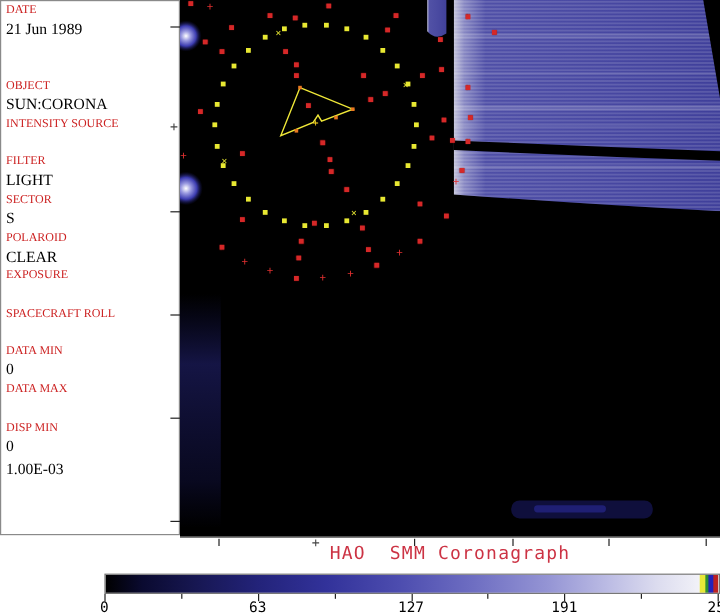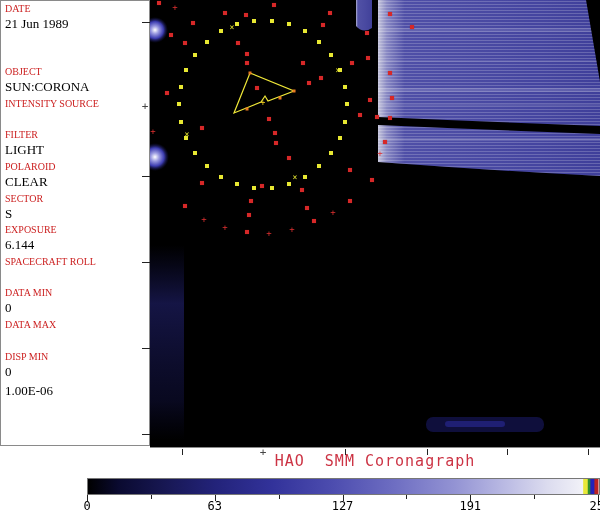--- a/index.html
+++ b/index.html
@@ -72,47 +72,46 @@
       <div class="fvalue">SUN:CORONA</div>
     </div>
     <div class="field">
       <div class="flabel">INTENSITY SOURCE</div>
     </div>
     <div class="field">
       <div class="flabel">FILTER</div>
       <div class="fvalue">LIGHT</div>
     </div>
     <div class="field">
+      <div class="flabel">SECTOR</div>
+      <div class="fvalue">S</div>
+    </div>
+    <div class="field">
       <div class="flabel">POLAROID</div>
       <div class="fvalue">CLEAR</div>
     </div>
     <div class="field">
-      <div class="flabel">SECTOR</div>
-      <div class="fvalue">S</div>
-    </div>
-    <div class="field">
       <div class="flabel">EXPOSURE</div>
-      <div class="fvalue">6.144</div>
     </div>
     <div class="field">
       <div class="flabel">SPACECRAFT ROLL</div>
     </div>
     <div class="field">
       <div class="flabel">DATA MIN</div>
       <div class="fvalue">0</div>
     </div>
     <div class="field">
       <div class="flabel">DATA MAX</div>
     </div>
     <div class="field">
       <div class="flabel">DISP MIN</div>
       <div class="fvalue">0</div>
     </div>
     <div class="field">
-      <div class="fvalue">1.00E-06</div>
+      <div class="fvalue">1.00E-03</div>
     </div>
   </div>
 
 <div class="imgarea">
   <svg class="imgsvg" width="450" height="447">
     <defs>
       <linearGradient id="bg" x1="0" y1="0" x2="1" y2="0">
         <stop offset="0" stop-color="#e0e0f4"></stop>
         <stop offset="0.04" stop-color="#9a9ad8"></stop>
         <stop offset="0.12" stop-color="#5a5ab8"></stop>

